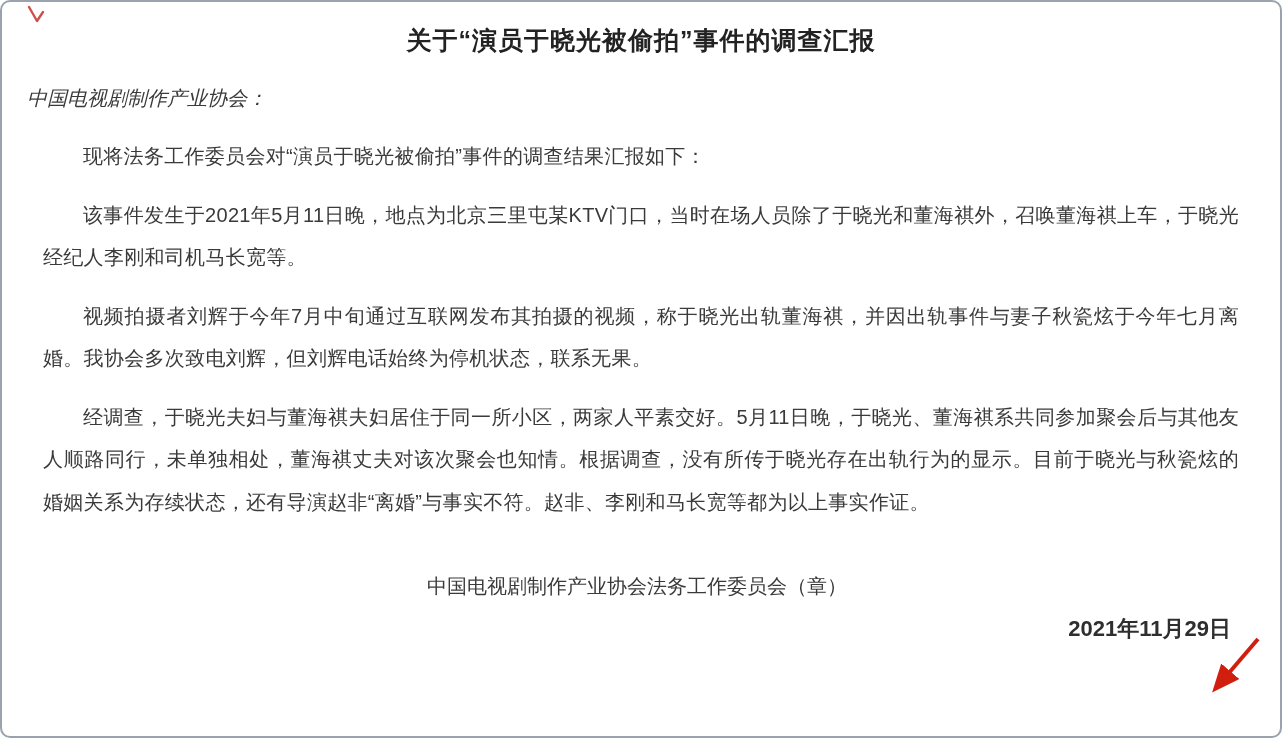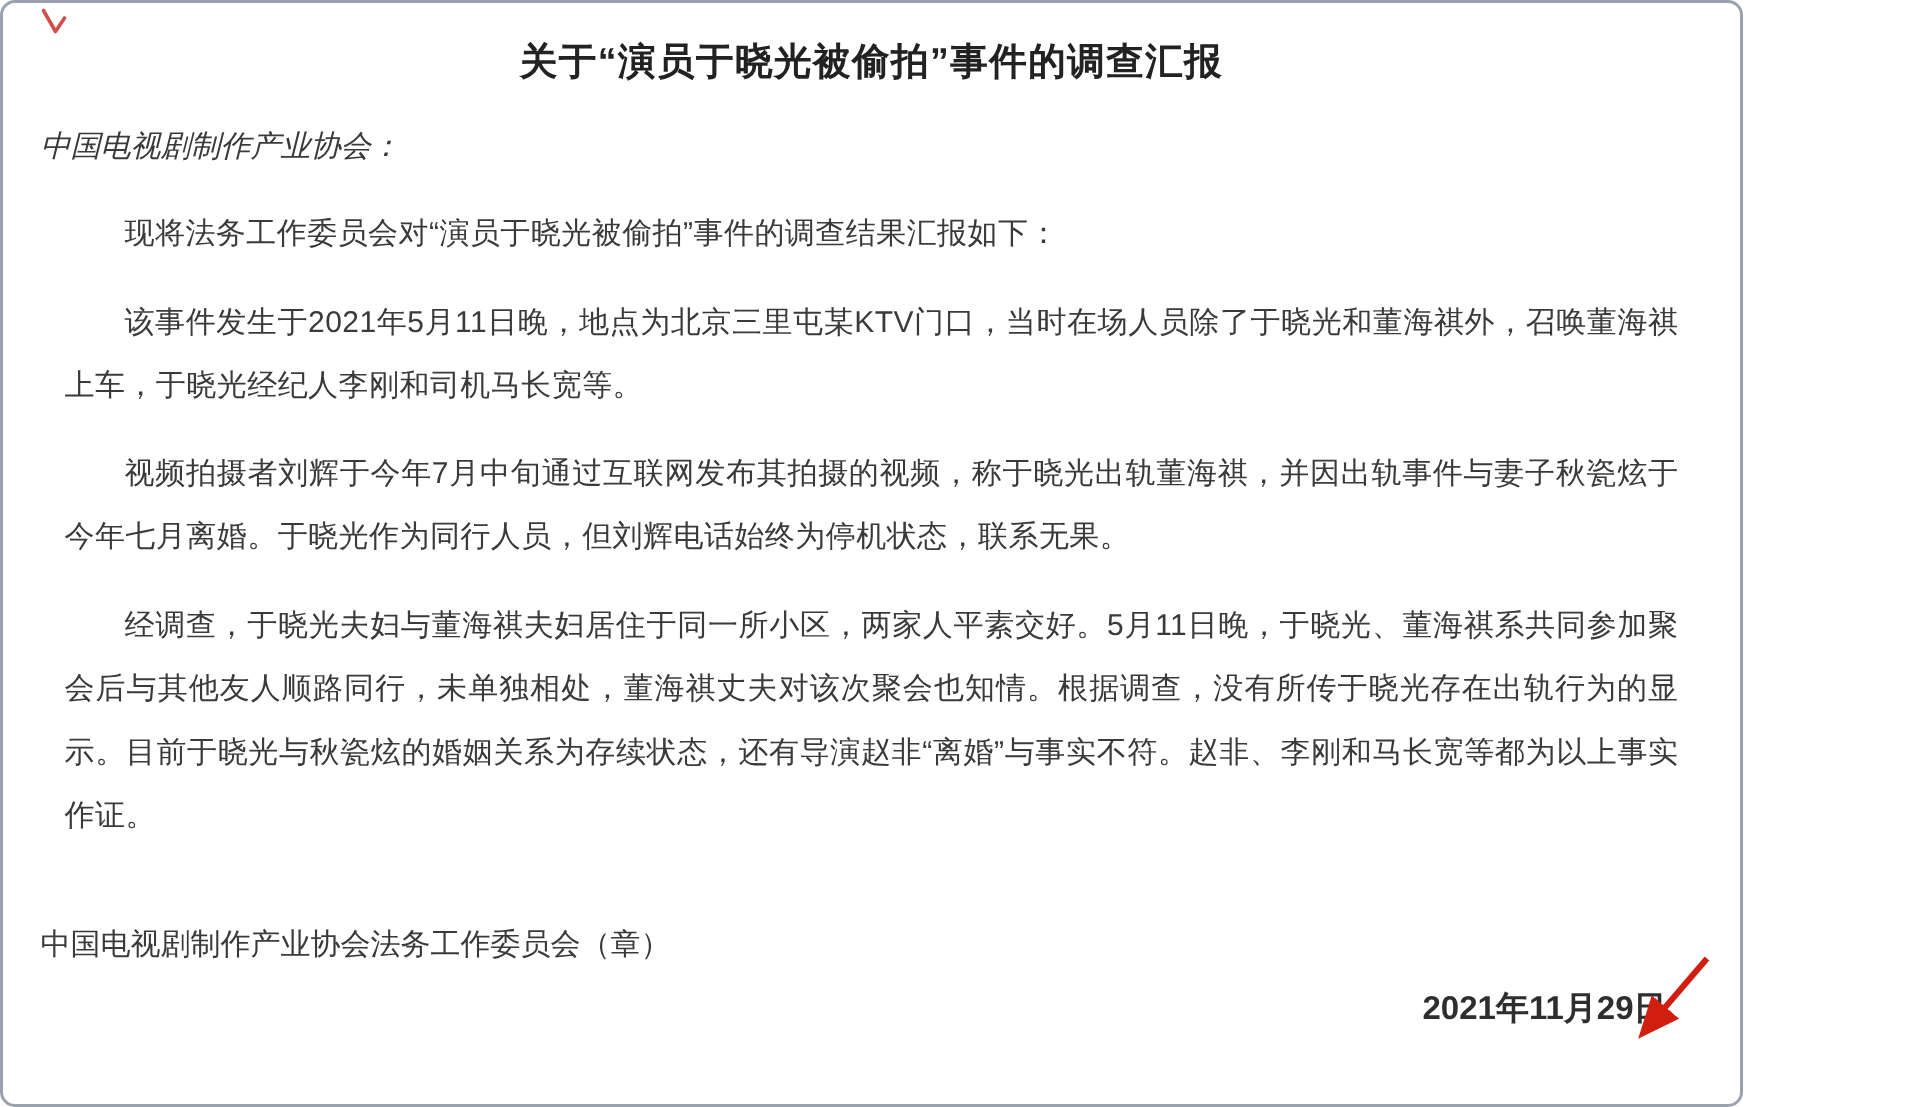--- a/index.html
+++ b/index.html
@@ -3,21 +3,21 @@
 <meta charset="utf-8">
 <style>
   html, body {
     margin: 0;
     padding: 0;
     background: #ffffff;
     font-family: "Liberation Sans", "DejaVu Sans", sans-serif;
   }
   .page {
     position: relative;
-    width: 1162px;
+    width: 1282px;
     height: 738px;
     box-sizing: border-box;
     background: #ffffff;
     border: 2px solid #9aa3ad;
     border-radius: 10px;
     overflow: hidden;
     padding: 16px 25px 0 25px;
     color: #333333;
   }
   h1.doc-title {
@@ -40,21 +40,21 @@
     font-size: 20px;
     line-height: 42.5px;
     text-indent: 2em;
     text-align: justify;
     color: #3a3a3a;
     letter-spacing: 0.3px;
   }
   .signature {
     margin: 50px 8px 12px 0;
     font-size: 20px;
-    text-align: left;
+    text-align: center;
     color: #3a3a3a;
   }
   .doc-date {
     margin: 14px 24px 0 0;
     font-size: 22px;
     font-weight: 600;
     text-align: right;
     color: #2e2e2e;
   }
   .pen-mark {
@@ -80,21 +80,21 @@
   <svg class="pen-mark" viewBox="0 0 22 22">
     <path d="M3 3 L11 17 L17 8" fill="none" stroke="#c9302c" stroke-width="2.4" stroke-linecap="round" stroke-linejoin="round" opacity="0.85"></path>
   </svg>
 
   <h1 class="doc-title">关于“演员于晓光被偷拍”事件的调查汇报</h1>
 
   <p class="salutation">中国电视剧制作产业协会：</p>
 
   <p class="para">现将法务工作委员会对“演员于晓光被偷拍”事件的调查结果汇报如下：</p>
   <p class="para">该事件发生于2021年5月11日晚，地点为北京三里屯某KTV门口，当时在场人员除了于晓光和董海祺外，召唤董海祺上车，于晓光经纪人李刚和司机马长宽等。</p>
-  <p class="para">视频拍摄者刘辉于今年7月中旬通过互联网发布其拍摄的视频，称于晓光出轨董海祺，并因出轨事件与妻子秋瓷炫于今年七月离婚。于晓光作为同行人员，但刘辉电话始终为停机状态，联系无果。</p>
+  <p class="para">视频拍摄者刘辉于今年7月中旬通过互联网发布其拍摄的视频，称于晓光出轨董海祺，并因出轨事件与妻子秋瓷炫于今年七月离婚。我协会多次致电刘辉，但刘辉电话始终为停机状态，联系无果。</p>
   <p class="para">经调查，于晓光夫妇与董海祺夫妇居住于同一所小区，两家人平素交好。5月11日晚，于晓光、董海祺系共同参加聚会后与其他友人顺路同行，未单独相处，董海祺丈夫对该次聚会也知情。根据调查，没有所传于晓光存在出轨行为的显示。目前于晓光与秋瓷炫的婚姻关系为存续状态，还有导演赵非“离婚”与事实不符。赵非、李刚和马长宽等都为以上事实作证。</p>
 
   <p class="signature">中国电视剧制作产业协会法务工作委员会（章）</p>
   <p class="doc-date">2021年11月29日</p>
 
   <svg class="annotation-arrow" viewBox="0 0 76 74">
     <defs>
       <marker id="arrowhead" markerWidth="7" markerHeight="6" refX="5.5" refY="3" orient="auto" markerUnits="strokeWidth">
         <polygon points="0 0, 7 3, 0 6" fill="#d11f0f"></polygon>
       </marker>

